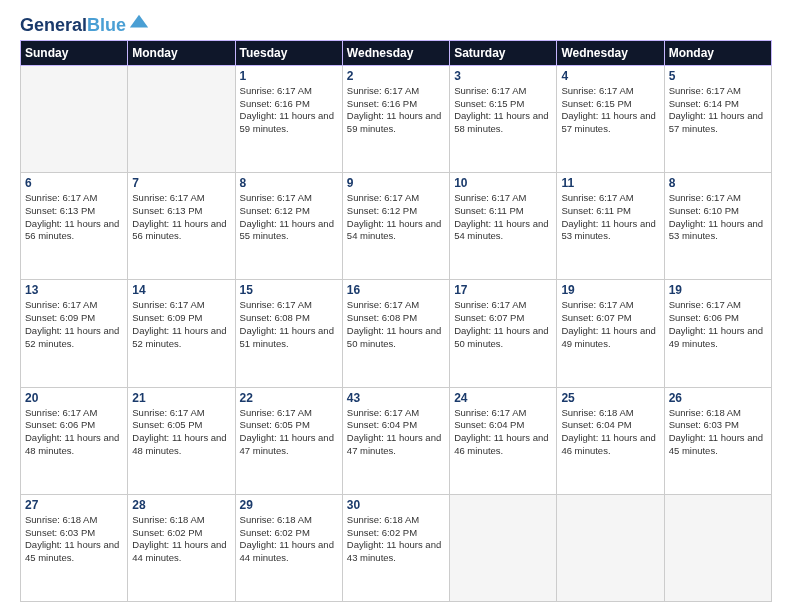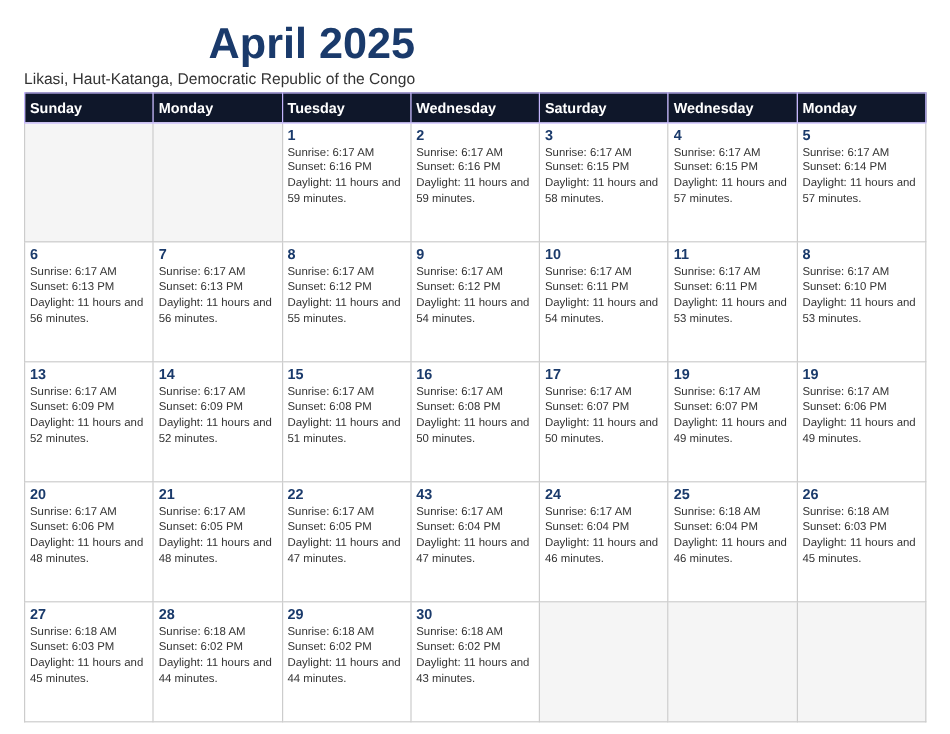--- a/index.html
+++ b/index.html
@@ -94,23 +94,29 @@
       font-size: 9.5px;
       color: #333;
       line-height: 1.35;
     }
   </style>
 </head>
 <body>
 
 <div class="page">
   <div class="header">
-    <div class="title-block">
-      <div class="month-title">April 2025</div>
-      <div class="subtitle">Likasi, Haut-Katanga, Democratic Republic of the Congo</div>
+    <div class="logo">
+      <div>
+        <div style="display:flex;align-items:center;">
+          <span class="logo-text">General<span>Blue</span></span>
+          <svg class="logo-icon" viewBox="0 0 24 24">
+            <polygon points="2,18 12,4 22,18" fill="#4a9fd4"></polygon>
+          </svg>
+        </div>
+      </div>
     </div>
   </div>
 
   <table class="calendar">
     <thead>
       <tr>
         <th>Sunday</th>
         <th>Monday</th>
         <th>Tuesday</th>
         <th>Wednesday</th>

